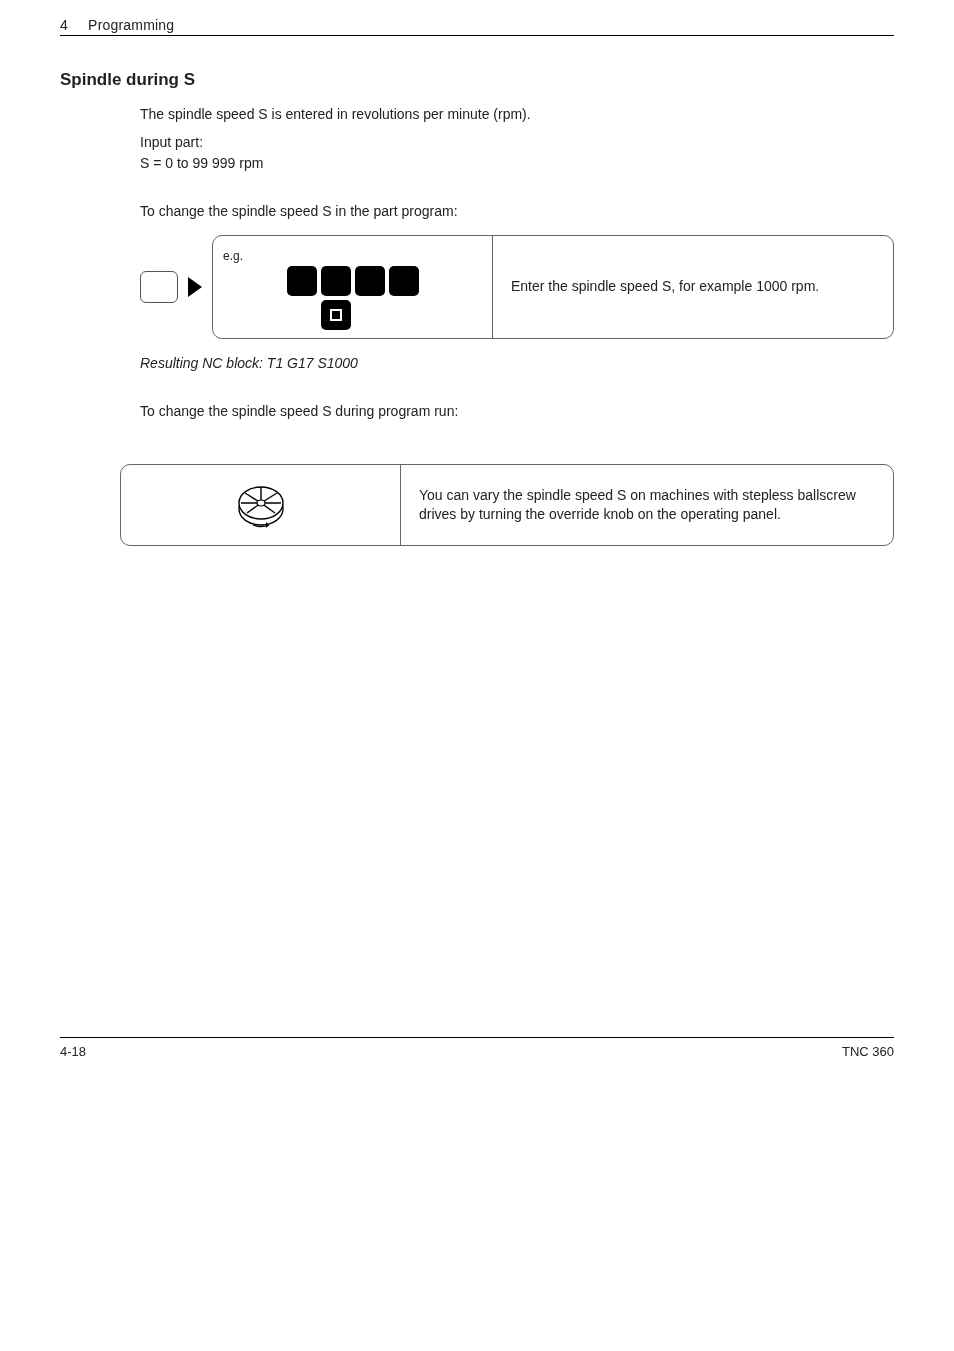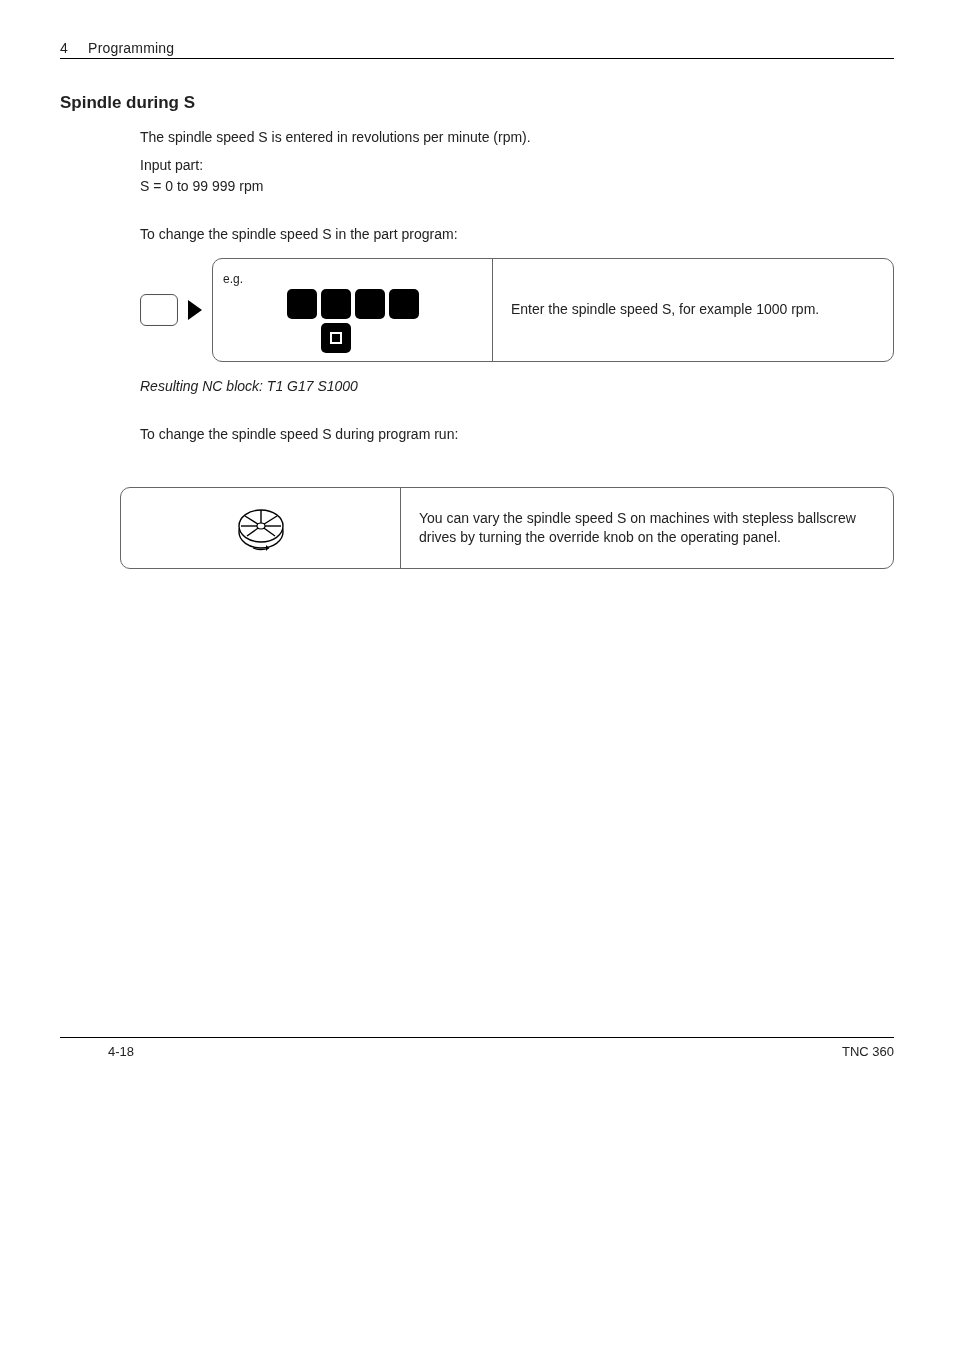--- a/index.html
+++ b/index.html
@@ -11,21 +11,21 @@
     font-family: "Helvetica Neue", Helvetica, Arial, sans-serif;
     font-weight: 300;
     color: #222;
     background: #fff;
     position: relative;
   }
   .page {
     box-sizing: border-box;
     width: 954px;
     height: 1101px;
-    padding: 40px 60px 40px 60px;
+    padding: 17px 60px 40px 60px;
     position: relative;
   }
   .header-line1 {
     font-size: 14px;
     font-weight: 300;
     letter-spacing: 0.2px;
     margin-bottom: 2px;
   }
   .hdr-num { display:inline-block; width: 24px; }
   .hdr-rule {
@@ -155,21 +155,20 @@
     font-weight: 300;
   }
   .footer-rule {
     border: none;
     border-top: 1px solid #000;
     margin: 0 0 6px 0;
   }
   .footer-row {
     display: flex;
     justify-content: space-between;
-    margin-left: 48px;
   }
 </style>
 </head>
 <body>
 
 <div class="page">
 
   <div class="header-line1">
     <span class="hdr-num">4</span>
     <span>Programming</span>

